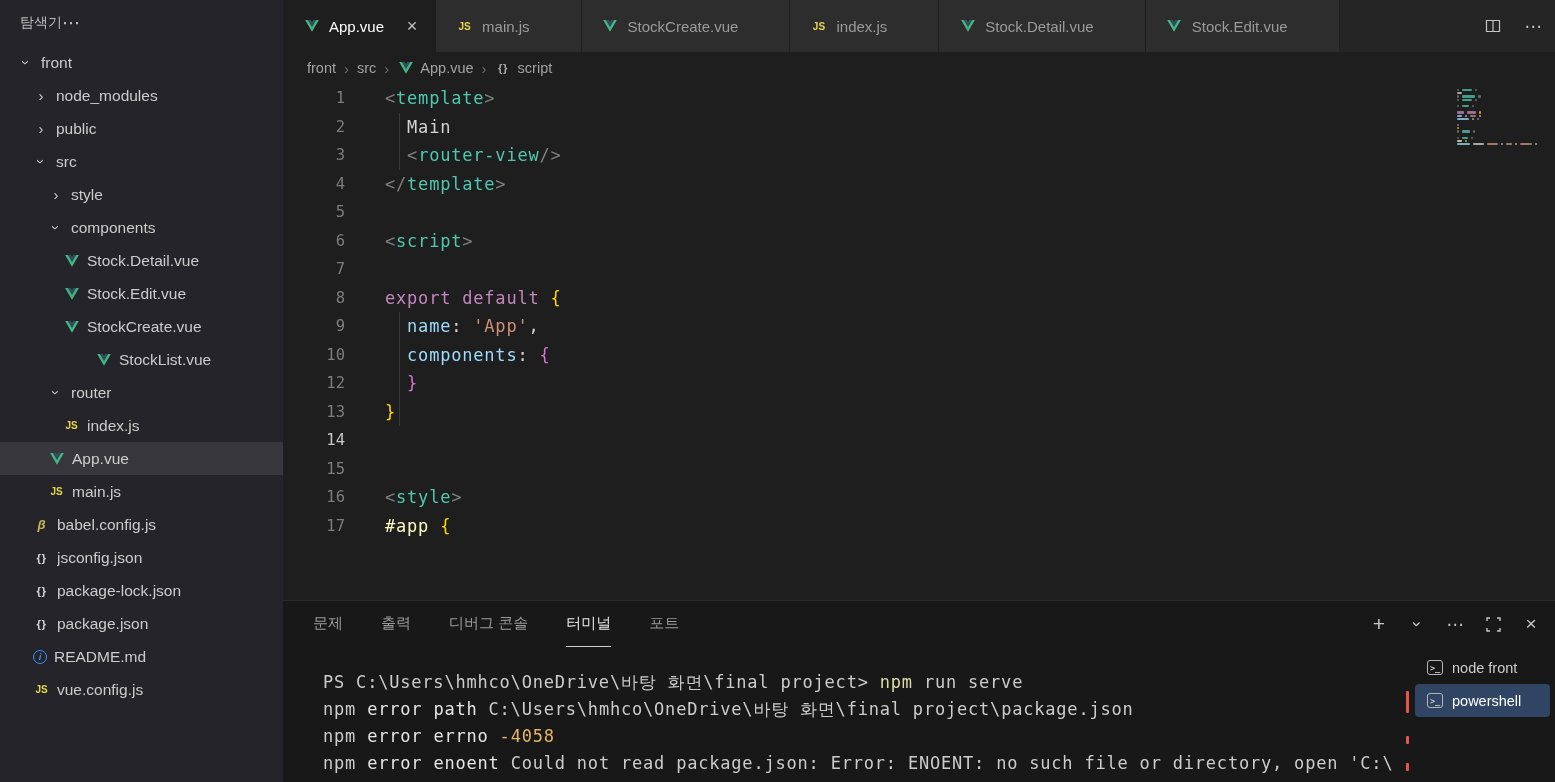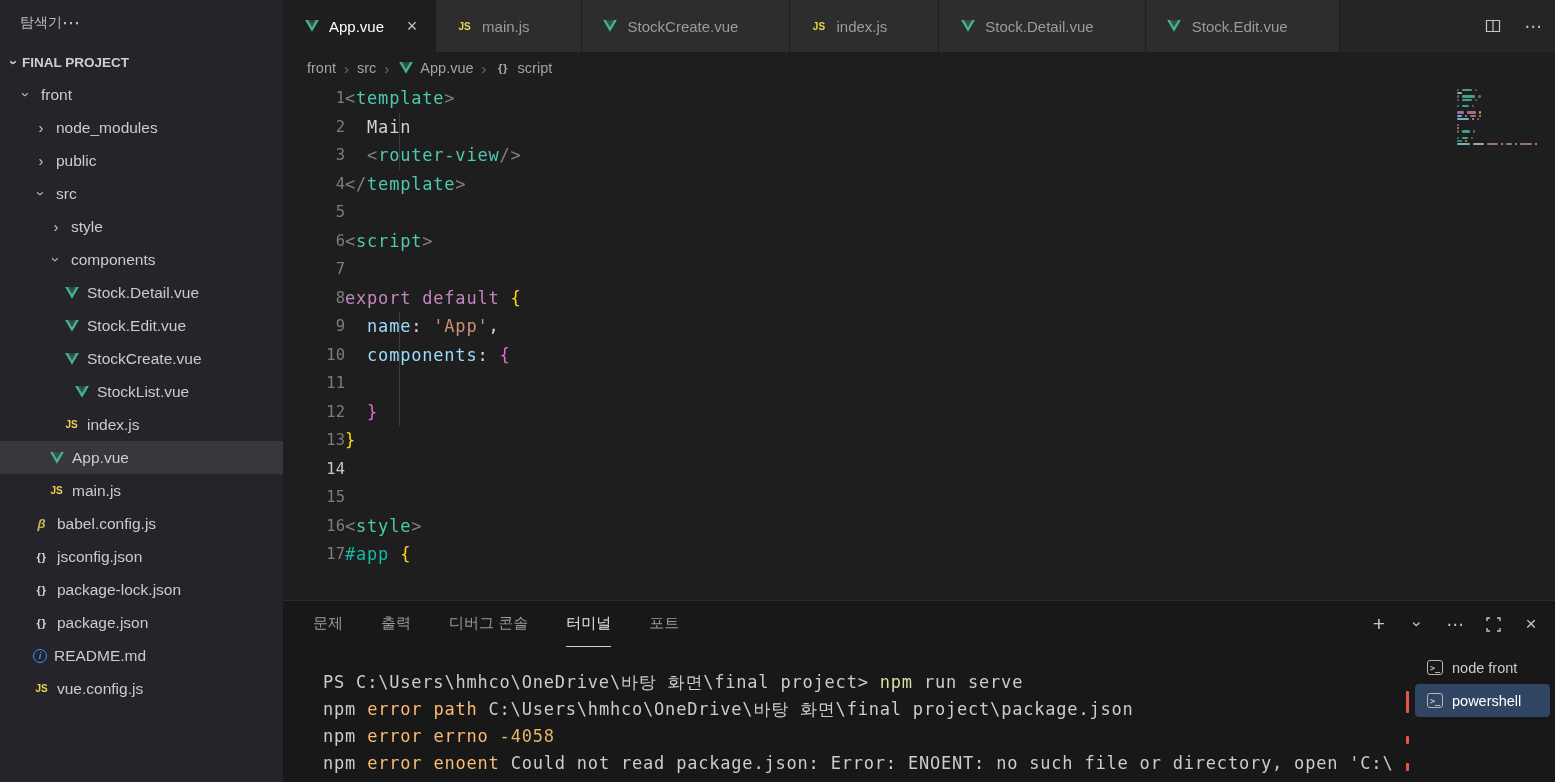--- a/index.html
+++ b/index.html
@@ -41,46 +41,46 @@
   
   .breadcrumb{position:absolute;left:283px;top:52px;right:0;height:32px;background:#1e1e1e;display:flex;align-items:center;padding-left:24px;gap:8px;font-size:14.5px;color:#a3a3a3}
   .bc-item{display:flex;align-items:center;gap:6px;cursor:pointer}
   .bc-sep{color:#6f6f6f;font-size:15px}
   .breadcrumb .fi-braces{color:#a9a9a9}
 
   
   .editor{position:absolute;left:283px;top:84px;right:0;height:516px;background:#1e1e1e;overflow:hidden}
   .cl{display:flex;height:28.5px;align-items:center}
   .ln{width:62px;text-align:right;color:#7d7d7d;font-family:"DejaVu Sans Mono",monospace;font-size:15.5px;flex:none}
-  .lc{flex:1;font-family:"DejaVu Sans Mono",monospace;font-size:17px;line-height:28.5px;letter-spacing:.8px;white-space:pre}
+  .lc{flex:1;margin-left:40px;font-family:"DejaVu Sans Mono",monospace;font-size:17px;line-height:28.5px;letter-spacing:.8px;white-space:pre}
   .cl.cur .lc{box-shadow:inset 0 1px 0 #3e3e42,inset 0 -1px 0 #3e3e42;margin-right:95px}
   .cl.cur .ln{color:#c8c8c8}
   .guide{position:absolute;width:1px;background:#3a3a3a;left:116px}
   .g1{top:28.5px;height:57px}
   .g2{top:228px;height:114px}
   .tk-p{color:#808080}.tk-tag{color:#4ec9b0}.tk-d{color:#d4d4d4}.tk-kw{color:#c586c0}
-  .tk-prop{color:#9cdcfe}.tk-str{color:#ce9178}.tk-b1{color:#ffd70b}.tk-b2{color:#da70d6}.tk-cssid{color:#14b8a6}
+  .tk-prop{color:#9cdcfe}.tk-str{color:#ce9178}.tk-b1{color:#ffd70b}.tk-b2{color:#da70d6}.tk-cssid{color:#fef9c3}
 
   
   .minimap{position:absolute;right:6px;top:5px;width:92px;cursor:pointer}
   .mm-line{height:3.2px;line-height:0;white-space:nowrap;overflow:hidden}
   .mm-tk{display:inline-block;height:2.2px;background:currentColor;margin-right:3px;border-radius:1px;opacity:.75;vertical-align:top}
 
   
   .panel{position:absolute;left:283px;top:600px;right:0;bottom:0;background:#181818;border-top:1px solid #2b2b2b}
   .panel-head{display:flex;align-items:center;height:46px;padding:0 12px 0 30px}
   .ptabs{display:flex;gap:38px;font-size:15px;color:#9a9a9a}
   .ptab{height:46px;display:flex;align-items:center;cursor:pointer;border-bottom:1px solid transparent}
   .ptab.active{color:#e7e7e7;border-bottom-color:#cfcfcf}
   .pactions{margin-left:auto;display:flex;align-items:center;gap:14px;color:#c5c5c5}
   .pactions .plus{font-size:21px;font-weight:400}
   .panel-body{position:absolute;left:0;right:0;top:46px;bottom:0;overflow:hidden}
   .term{position:absolute;left:40px;top:22px;font-family:"DejaVu Sans Mono",monospace;font-size:17px;line-height:27px;letter-spacing:.8px;color:#cccccc;white-space:pre}
   .term .tk-d{color:#cccccc}
-  .tk-err{color:#fdba74}.tk-cmd{color:#dcdcaa}.tk-num{color:#e5b567}
+  .tk-err{color:#e5e5e5}.tk-cmd{color:#dcdcaa}.tk-num{color:#e5b567}
   .rot90{transform:rotate(90deg);display:inline-block}
 
   
   .term-side{position:absolute;right:0;top:4px;width:140px;font-size:14.5px}
   .term-row{display:flex;align-items:center;gap:9px;height:33px;padding-left:12px;margin-right:5px;border-radius:4px;color:#cccccc;cursor:pointer;white-space:nowrap}
   .term-row.sel{background:#2f4563;color:#ffffff}
   .deco{position:absolute;background:#e85546;border-radius:1px}
   .deco1{left:1123px;top:44px;width:3px;height:22px}
   .deco2{left:1123px;top:89px;width:3px;height:8px}
   .deco3{left:1123px;top:116px;width:3px;height:8px}
@@ -88,24 +88,20 @@
 </head>
 <body>
 
 <div class="app">
 
   <aside class="sidebar">
     <div class="sb-head">
       <span>탐색기</span>
       <span class="sb-dots">⋯</span>
     </div>
-    <div class="proj-row">
-      <span class="chev open">›</span>
-      <span>FINAL PROJECT</span>
-    </div>
     <div class="tree">
         <div class="trow" style="padding-left: 18px;">
           <span class="chev open">›</span>
           <span class="tlabel">front</span>
         </div>
         <div class="trow" style="padding-left: 33px;">
           <span class="chev">›</span>
           <span class="tlabel">node_modules</span>
         </div>
         <div class="trow" style="padding-left: 33px;">
@@ -144,28 +140,32 @@
         </div>
         <div class="trow" style="padding-left: 63px;">
           <span class="fi fi-vue">
             <svg width="14" height="12" viewBox="0 0 24 21">
               <path fill="#41b883" d="M14.9 0 12 5 9.1 0H0l12 20.7L24 0Z"></path>
               <path fill="#35495e" d="M14.9 0 12 5 9.1 0H4.6L12 12.8 19.4 0Z"></path>
             </svg>
           </span>
           <span class="tlabel">StockCreate.vue</span>
         </div>
-        <div class="trow" style="padding-left: 73px; text-align: center;">
+        <div class="trow" style="padding-left: 95px; text-align: center;">
           <span class="fi fi-vue">
             <svg width="14" height="12" viewBox="0 0 24 21">
               <path fill="#41b883" d="M14.9 0 12 5 9.1 0H0l12 20.7L24 0Z"></path>
               <path fill="#35495e" d="M14.9 0 12 5 9.1 0H4.6L12 12.8 19.4 0Z"></path>
             </svg>
           </span>
           <span class="tlabel">StockList.vue</span>
+        </div>
+        <div class="trow" style="padding-left: 48px;">
+          <span class="chev open">›</span>
+          <span class="tlabel">router</span>
         </div>
         <div class="trow" style="padding-left: 63px;">
           <span class="fi fi-js">JS</span>
           <span class="tlabel">index.js</span>
         </div>
         <div class="trow sel" style="padding-left: 48px;">
           <span class="fi fi-vue">
             <svg width="14" height="12" viewBox="0 0 24 21">
               <path fill="#41b883" d="M14.9 0 12 5 9.1 0H0l12 20.7L24 0Z"></path>
               <path fill="#35495e" d="M14.9 0 12 5 9.1 0H4.6L12 12.8 19.4 0Z"></path>
@@ -329,24 +329,20 @@
         </div>
         <div class="cl">
           <span class="ln">9</span>
           <span class="lc"><span class="tk-d">  </span><span class="tk-prop">name</span><span class="tk-d">: </span><span class="tk-str">'App'</span><span class="tk-d">,</span></span>
         </div>
         <div class="cl">
           <span class="ln">10</span>
           <span class="lc"><span class="tk-d">  </span><span class="tk-prop">components</span><span class="tk-d">: </span><span class="tk-b2">{</span></span>
         </div>
         <div class="cl">
-          <span class="ln">11</span>
-          <span class="lc"></span>
-        </div>
-        <div class="cl">
           <span class="ln">12</span>
           <span class="lc"><span class="tk-d">  </span><span class="tk-b2">}</span></span>
         </div>
         <div class="cl">
           <span class="ln">13</span>
           <span class="lc"><span class="tk-b1">}</span></span>
         </div>
         <div class="cl cur">
           <span class="ln">14</span>
         </div>

